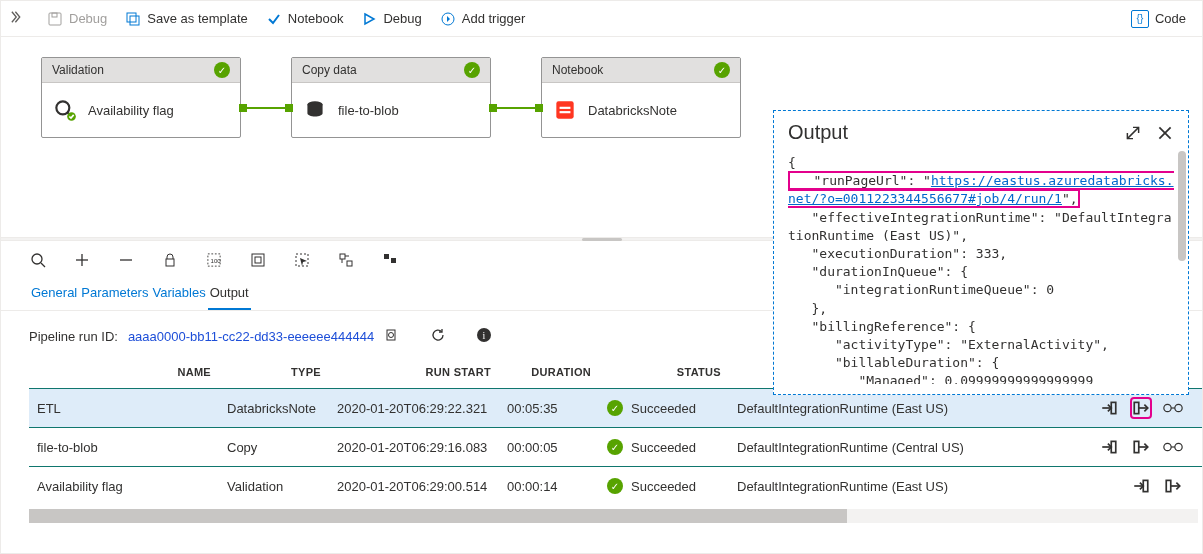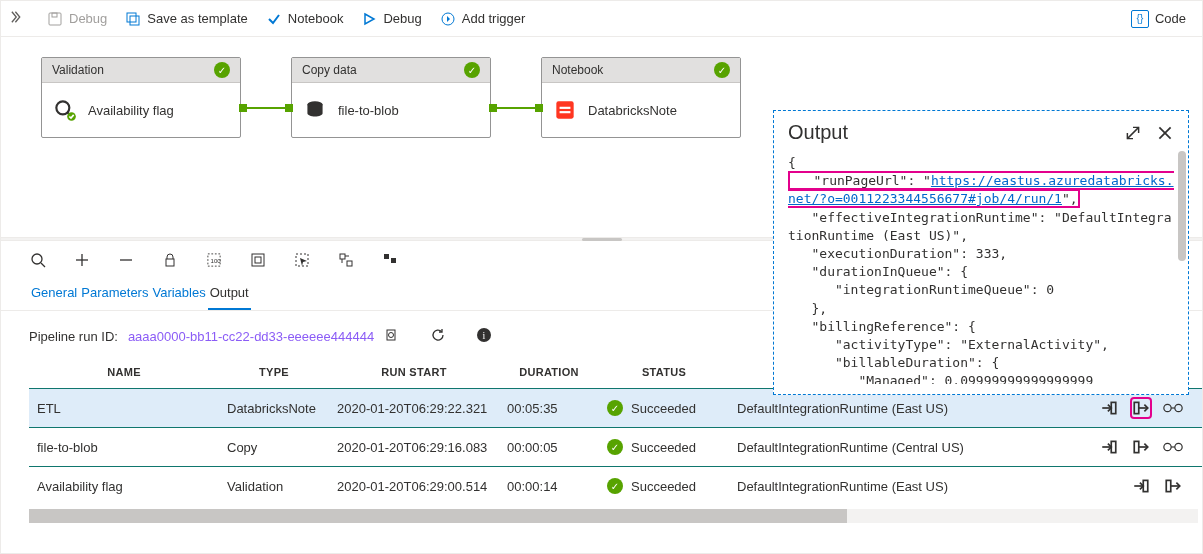--- a/index.html
+++ b/index.html
@@ -84,29 +84,29 @@
   .tabs {
     display:flex; padding:6px 28px 0 28px;
     border-bottom:1px solid #edebe9;
   }
   .tab { padding:6px 2px 8px 2px; cursor:pointer; color:#0078d4; border-bottom:2px solid transparent; }
   .tab.active { color:#323130; border-bottom:2px solid #0078d4; }
   .runid-row {
     display:flex; align-items:center; gap:10px; padding:16px 16px 10px 28px;
   }
   .runid-row .lbl { color:#323130; }
-  .runid-row .val { color:#8b5cf6;text-align:center; }
+  .runid-row .val { color:#1d4ed8;text-align:center; }
   .runid-row .ic { cursor:pointer; }
   table {
     width: calc(100% - 28px);
     margin-left:28px;
     border-collapse:collapse;
   }
   thead th {
-    text-align:center;
+    text-align:right;
     font-size:11px;
     font-weight:600;
     color:#323130;
     padding:10px 8px;
     text-transform:uppercase;
     letter-spacing:0.3px;
   }
   tbody td {
     padding:10px 8px;
     border-top:1px solid #0f766e;

